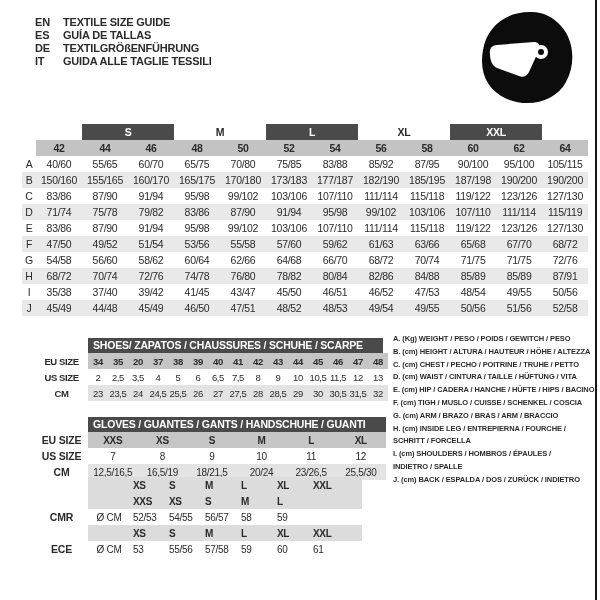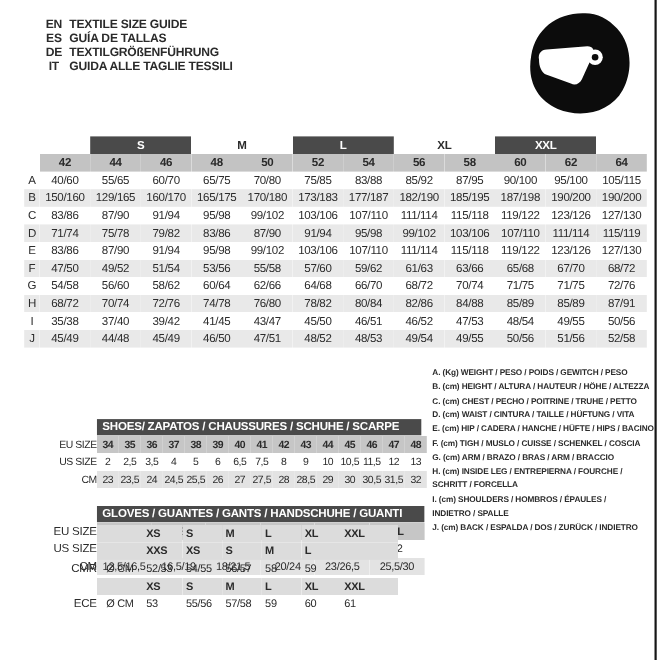--- a/index.html
+++ b/index.html
@@ -4,21 +4,21 @@
 <style>
   * { margin:0; padding:0; box-sizing:border-box; }
   html,body { width:600px; height:600px; background:#fff; }
   body { font-family:"Liberation Sans", sans-serif; color:#2b2b2b; position:relative; overflow:hidden; }
   .page { position:absolute; inset:0; background:#fff; }
   .right-border { position:absolute; left:595px; top:0; width:2px; height:600px; background:#161616; }
 
   
   .langs { position:absolute; left:35px; top:16px; }
   .lang-row { display:flex; font-weight:bold; font-size:11px; line-height:13px; letter-spacing:-0.2px; white-space:nowrap; }
-  .lang-code { width:28px;text-align:center; }
+  .lang-code { width:28px; }
 
   
   .helmet-logo { position:absolute; left:477px; top:10px; width:101px; height:96px; }
 
   
   table { border-collapse:collapse; table-layout:fixed; }
   td { height:16px; padding:0; text-align:center; white-space:nowrap; overflow:hidden; font-size:10.5px; letter-spacing:-0.3px; vertical-align:middle; }
 
   
   #main-table { position:absolute; left:22px; top:124px; width:566px; }
@@ -27,22 +27,22 @@
   #main-table .band { background:#c3c3c3; font-weight:bold; }
   #main-table tr.stripe td { background:#e9e9e9; }
 
   
   .bt { position:absolute; left:22px; }
   #shoes-table  { top:337px; }
   #gloves-table { top:416px; }
   #helmet-table { top:477px; }
   .bt td { font-size:10px; }
   #shoes-table td { font-size:9.5px; letter-spacing:-0.4px; }
-  .bt td.lbl { text-align:right; font-weight:normal; font-size:10.5px; padding-left:13px; letter-spacing:-0.2px; }
-  .bar { display:inline-block; background:#4a4a4a; color:#fff; font-weight:bold; font-size:10.5px; line-height:15px; height:15px; padding:0 20px 0 5px; letter-spacing:-0.2px;margin-top:44px; }
+  .bt td.lbl { text-align:center; font-weight:bold; font-size:10.5px; padding-left:13px; letter-spacing:-0.2px; }
+  .bar { display:inline-block; background:#4a4a4a; color:#fff; font-weight:bold; font-size:10.5px; line-height:15px; height:15px; padding:0 20px 0 5px; letter-spacing:-0.2px; }
   .bar-cell { text-align:left; }
   td.band-med  { background:#c6c6c6; font-weight:bold; }
   td.band-light{ background:#e3e3e3; }
   td.band-helm { background:#dcdcdc; font-weight:bold; }
   #helmet-table td.hl { text-align:left; padding-left:3px; }
 
   
   .legend { position:absolute; left:393px; top:333px; width:200px; }
   .legend div { font-weight:bold; font-size:7.5px; line-height:12.8px; letter-spacing:-0.1px; white-space:nowrap; }
 </style>
@@ -130,21 +130,21 @@
           <td>83/88</td>
           <td>85/92</td>
           <td>87/95</td>
           <td>90/100</td>
           <td>95/100</td>
           <td>105/115</td>
         </tr>
         <tr class="stripe">
           <td class="letter">B</td>
           <td>150/160</td>
-          <td>129/165</td>
+          <td>155/165</td>
           <td>160/170</td>
           <td>165/175</td>
           <td>170/180</td>
           <td>173/183</td>
           <td>177/187</td>
           <td>182/190</td>
           <td>185/195</td>
           <td>187/198</td>
           <td>190/200</td>
           <td>190/200</td>
@@ -293,21 +293,21 @@
       </colgroup>
       <tbody>
         <tr>
           <td></td>
           <td class="bar-cell" colspan="15"><div class="bar">SHOES/ ZAPATOS / CHAUSSURES / SCHUHE / SCARPE</div></td>
         </tr>
         <tr>
           <td class="lbl">EU SIZE</td>
           <td class="band-med">34</td>
           <td class="band-med">35</td>
-          <td class="band-med">36</td>
+          <td class="band-med">20</td>
           <td class="band-med">37</td>
           <td class="band-med">38</td>
           <td class="band-med">39</td>
           <td class="band-med">40</td>
           <td class="band-med">41</td>
           <td class="band-med">42</td>
           <td class="band-med">43</td>
           <td class="band-med">44</td>
           <td class="band-med">45</td>
           <td class="band-med">46</td>

